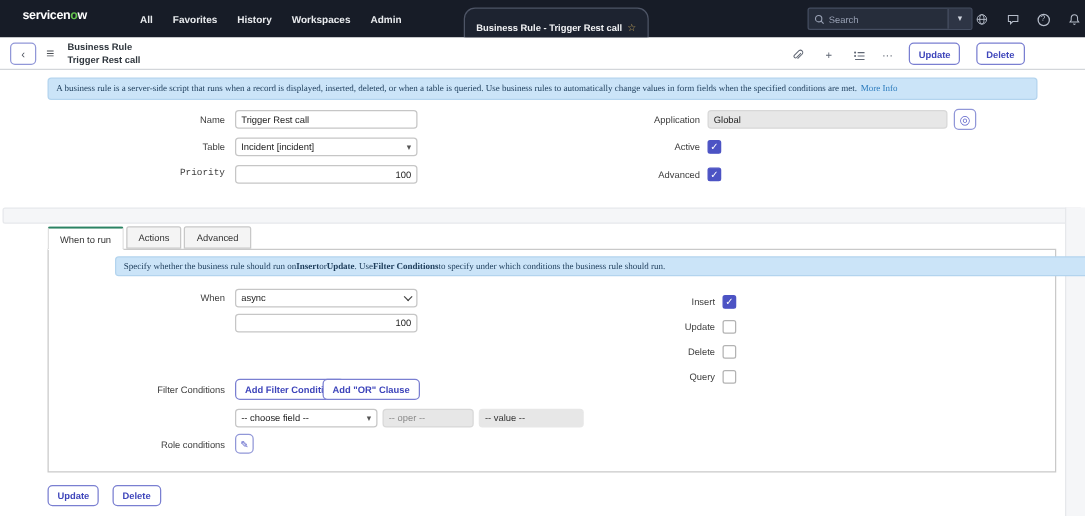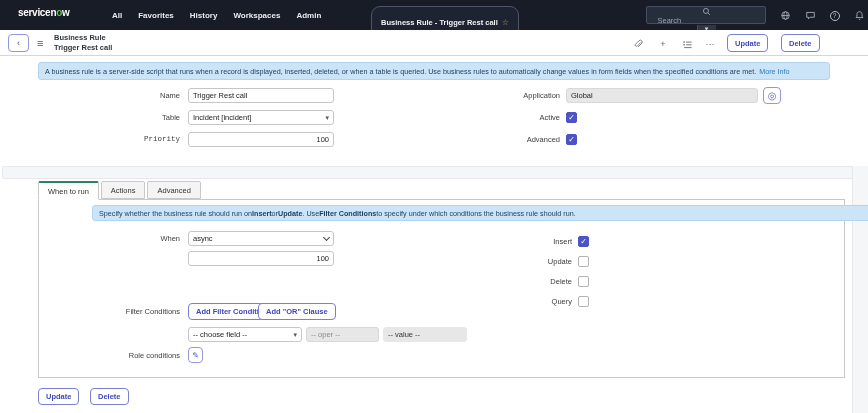--- a/index.html
+++ b/index.html
@@ -9,40 +9,40 @@
 
   
   .nav { position:absolute; left:0; top:0; width:868px; height:30px; background:#171c27; }
   .logo { position:absolute; left:18px; top:7px; font-size:10px; font-weight:bold; color:#fff; letter-spacing:-0.3px; }
   .logo .accent { color:#63c24e; }
   .nav-menu { position:absolute; left:112px; top:0; height:30px; display:flex; align-items:center; gap:16px; }
   .nav-item { font-size:8px; font-weight:bold; color:#e9ebee; cursor:pointer; }
   .nav-pill { position:absolute; left:371px; top:6px; width:148px; height:32px; border:1px solid #4e5566; border-radius:9px; background:#1d2330; display:flex; align-items:center; justify-content:center; gap:4px; }
   .nav-pill .txt { font-size:7.5px; font-weight:bold; color:#f2f3f5; white-space:nowrap; }
   .nav-pill .star { font-size:8px; color:#c9a85c; }
-  .nav-search { position:absolute; left:646px; top:6px; width:120px; height:18px; background:#262d3b; border:1px solid #454e61; border-radius:2px; display:flex; align-items:center;flex-direction:column; }
+  .nav-search { position:absolute; left:646px; top:6px; width:132px; height:18px; background:#262d3b; border:1px solid #454e61; border-radius:2px; display:flex; align-items:center; }
   .nav-search .mag { width:16px; display:flex; justify-content:center; color:#9aa2b5; }
   .nav-search input { flex:1; min-width:0; background:transparent; border:none; outline:none; color:#c7cdd9; font-size:7.5px; font-family:inherit; }
   .nav-search input::placeholder { color:#9aa2b5; }
   .nav-search .caret-btn { width:19px; height:100%; border-left:1px solid #454e61; background:#2e3545; display:flex; align-items:center; justify-content:center; color:#cfd4de; font-size:7px; cursor:pointer; }
   .nav-ico { position:absolute; top:9px; width:13px; height:13px; color:#b6bdca; display:flex; align-items:center; justify-content:center; cursor:pointer; }
   .circle-q { width:10px; height:10px; border:1px solid currentColor; border-radius:50%; font-size:6.5px; display:flex; align-items:center; justify-content:center; }
 
   
   .fheader { position:absolute; left:0; top:30px; width:868px; height:26px; background:#fff; border-bottom:1px solid #d3d6da; }
   .back-btn { position:absolute; left:8px; top:4px; width:21px; height:18px; border:1px solid #9197d8; border-radius:4px; background:#fff; display:flex; align-items:center; justify-content:center; font-size:9px; color:#4f5560; cursor:pointer; }
   .ctx-menu { position:absolute; left:37px; top:4px; font-size:11px; color:#4a4f55; cursor:pointer; line-height:18px; }
   .ftitle { position:absolute; left:54px; top:3px; }
   .ftitle div { font-size:7.5px; font-weight:bold; color:#2f363d; line-height:10px; }
   .hico { position:absolute; top:8px; color:#606774; font-size:9px; display:flex; align-items:center; justify-content:center; width:14px; height:12px; cursor:pointer; }
   .btn { display:flex; align-items:center; justify-content:center; border:1px solid #7a7fd1; color:#3f46bb; background:#fff; border-radius:4px; font-size:7.5px; font-weight:bold; height:18px; padding:0 7px; cursor:pointer; white-space:nowrap; }
   .btn.abs { position:absolute; }
 
   
-  .banner { position:absolute; background:#cbe4f8; border:1px solid #b3d4ee; border-radius:3px; color:#1c3c5a; font-size:7.2px; display:flex; align-items:center; padding:0 6px; white-space:nowrap; overflow:hidden; }
+  .banner { position:absolute; background:#cbe4f8; border:1px solid #b3d4ee; border-radius:3px; color:#1c3c5a; font-size:7.2px; display:flex; align-items:center; padding:0 6px; white-space:nowrap; overflow:hidden;font-family:Liberation Serif, serif; }
   .banner .b { font-weight:bold; }
   .banner a { color:#2e7dbe; text-decoration:none; margin-left:3px; cursor:pointer; }
 
   
   .lbl { position:absolute; text-align:right; font-size:7.5px; color:#3d3d3d; line-height:15px; white-space:nowrap; }
   .fld { position:absolute; height:15px; border:1px solid #c6c6c6; border-radius:3px; background:#fff; font-size:7.5px; color:#222; padding:0 4px; font-family:inherit; }
   input.fld { outline:none; }
   div.fld { display:flex; align-items:center; }
   .fld.num { text-align:right; }
   .fld.ro { background:#e7e7e7; border-color:#d8d8d8; }

